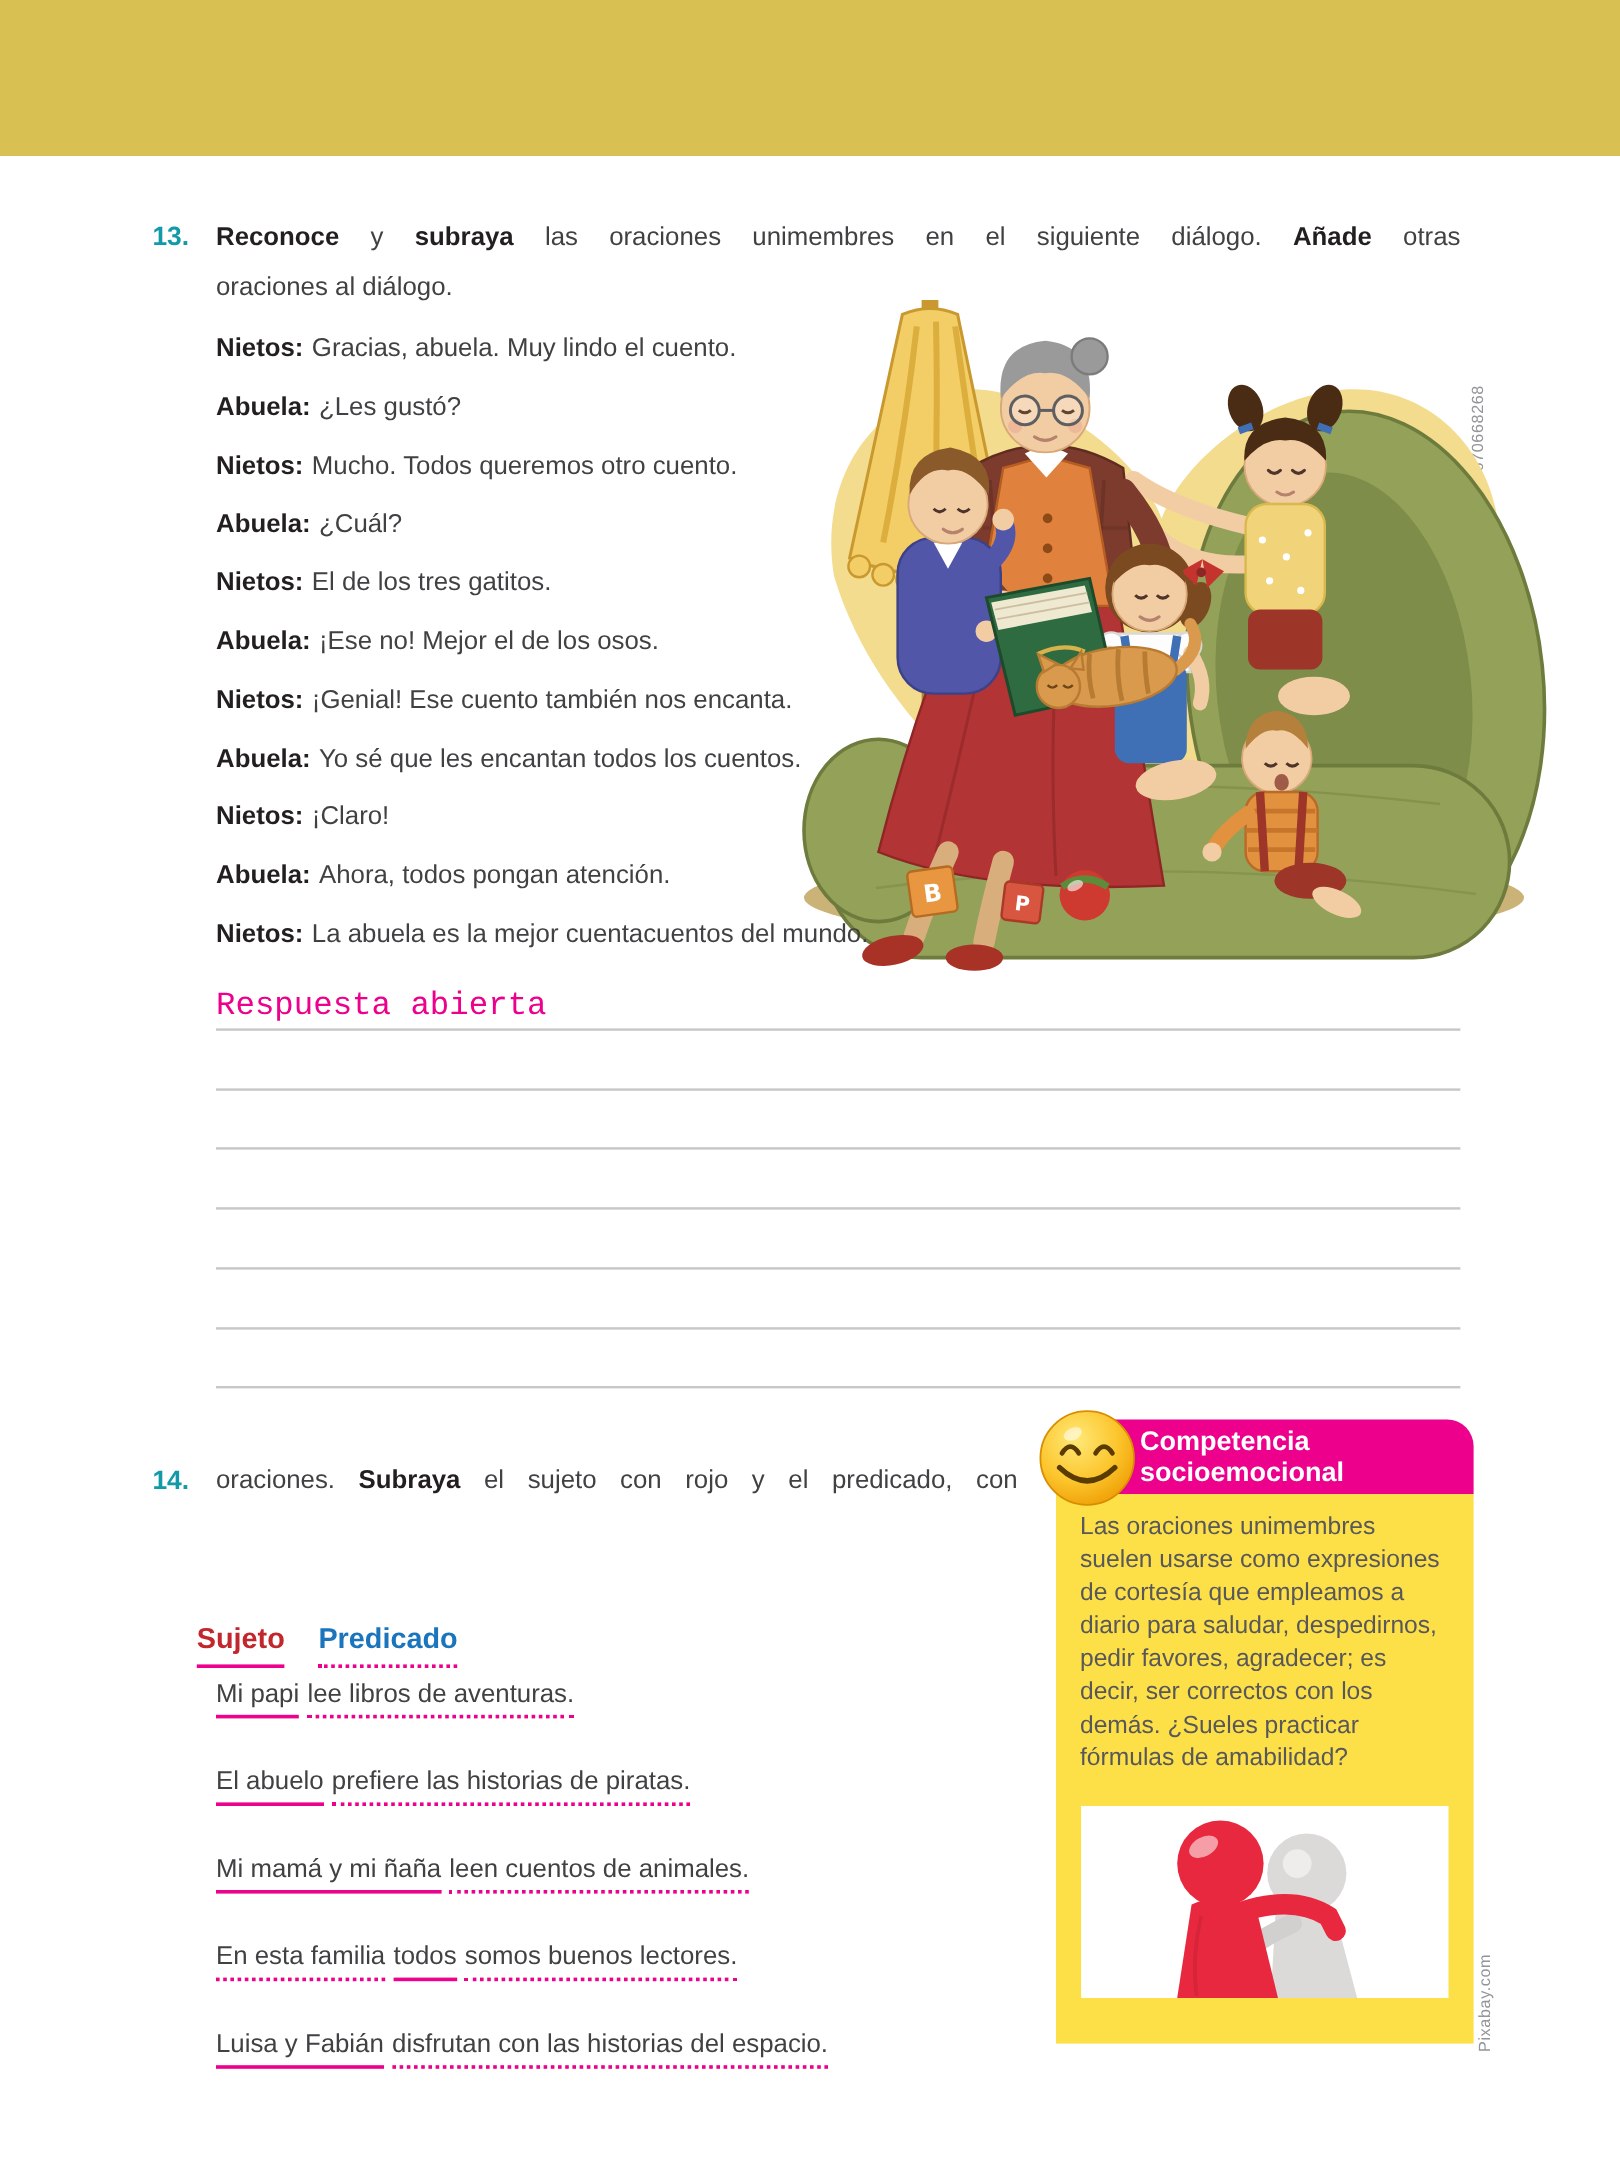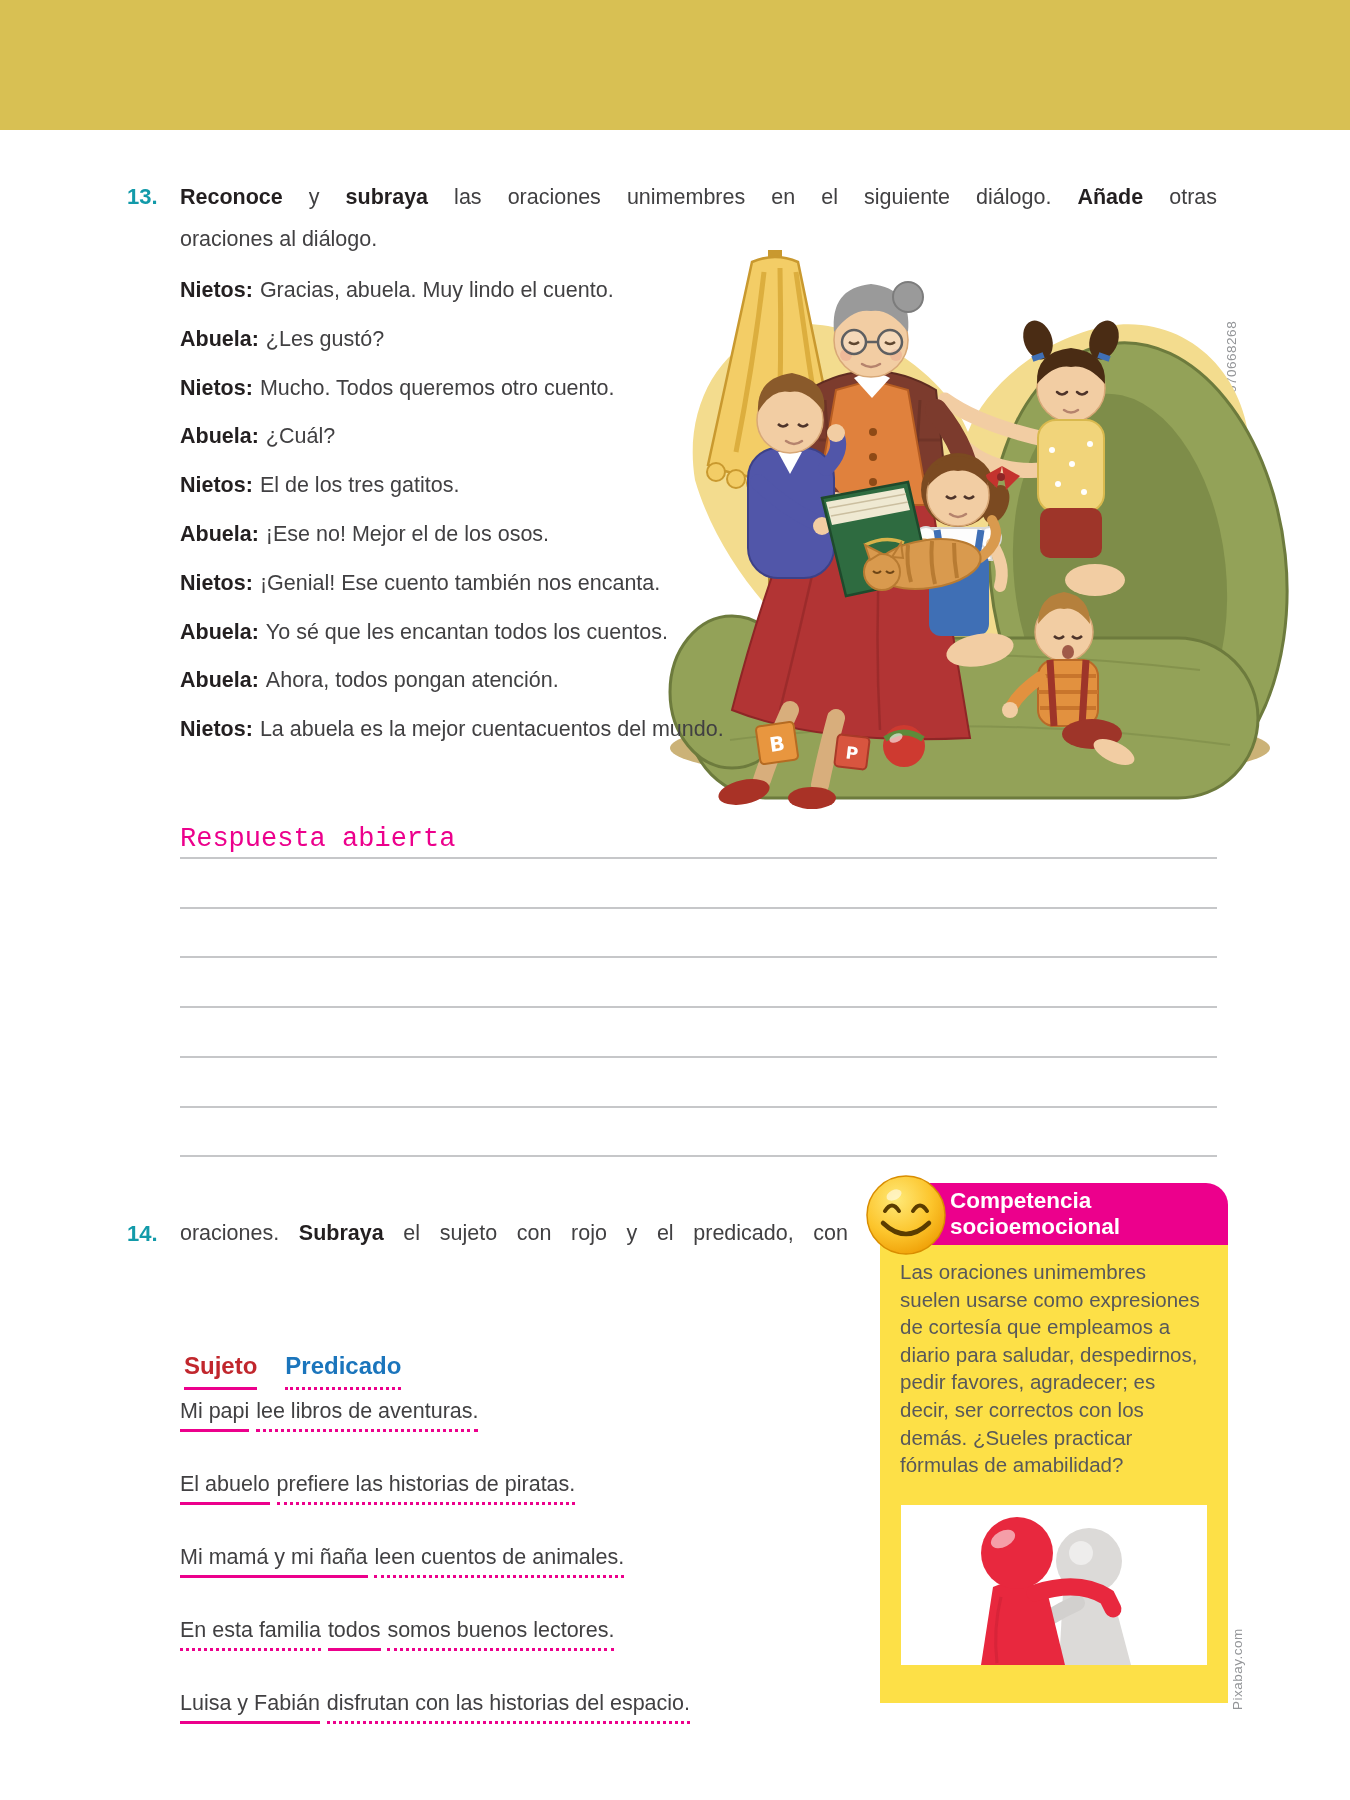--- a/index.html
+++ b/index.html
@@ -27,21 +27,21 @@
   .answer-label { position:absolute; left:180px; top:824px; font-size:27px; color:#ec008c; z-index:3;font-family:Liberation Mono, monospace; }
   .answer-lines { position:absolute; left:180px; top:857px; width:1037px; height:310px; z-index:3; }
   .answer-line { position:absolute; left:0; width:1037px; height:0; border-top:2px solid #c6c7c9; }
 
   .illus { position:absolute; left:640px; top:240px; width:660px; height:575px; z-index:1; }
   .credit { position:absolute; color:#939598; font-size:13.5px; letter-spacing:.5px;
     writing-mode:vertical-rl; transform:rotate(180deg); white-space:nowrap; }
   .credit-shutterstock { left:1224px; top:318px; height:215px; }
   .credit-pixabay { left:1230px; top:1615px; height:95px; }
 
-  .legend { position:absolute; left:184px; top:1352px; font-size:24px; font-weight:bold; }
+  .legend { position:absolute; left:164px; top:1352px; font-size:24px; font-weight:bold; }
   .legend span { display:inline-block; padding-bottom:7px; }
   .legend-sujeto { color:#c1272d; border-bottom:3.5px solid #ec008c; margin-right:28px; }
   .legend-predicado { color:#1b75bc; border-bottom:3.5px dotted #ec008c; }
 
   .sentences { position:absolute; left:180px; top:1399px; width:680px; }
   .sentence { white-space:nowrap; font-size:21.5px; height:30px; margin-bottom:43px; }
   .sentence .part { display:inline-block; padding-bottom:5px; margin-right:.32em; }
   .u-solid  { border-bottom:3.5px solid #ec008c; }
   .u-dotted { border-bottom:3.5px dotted #ec008c; }
 
@@ -73,20 +73,21 @@
 
   <div class="dialog">
       <div class="dialog-row"><span class="speaker">Nietos:</span><span class="utterance">Gracias, abuela. Muy lindo el cuento.</span></div>
       <div class="dialog-row"><span class="speaker">Abuela:</span><span class="utterance">¿Les gustó?</span></div>
       <div class="dialog-row"><span class="speaker">Nietos:</span><span class="utterance">Mucho. Todos queremos otro cuento.</span></div>
       <div class="dialog-row"><span class="speaker">Abuela:</span><span class="utterance">¿Cuál?</span></div>
       <div class="dialog-row"><span class="speaker">Nietos:</span><span class="utterance">El de los tres gatitos.</span></div>
       <div class="dialog-row"><span class="speaker">Abuela:</span><span class="utterance">¡Ese no! Mejor el de los osos.</span></div>
       <div class="dialog-row"><span class="speaker">Nietos:</span><span class="utterance">¡Genial! Ese cuento también nos encanta.</span></div>
       <div class="dialog-row"><span class="speaker">Abuela:</span><span class="utterance">Yo sé que les encantan todos los cuentos.</span></div>
+      <div class="dialog-row"><span class="speaker">Nietos:</span><span class="utterance">¡Claro!</span></div>
       <div class="dialog-row"><span class="speaker">Abuela:</span><span class="utterance">Ahora, todos pongan atención.</span></div>
       <div class="dialog-row"><span class="speaker">Nietos:</span><span class="utterance">La abuela es la mejor cuentacuentos del mundo.</span></div>
     </div>
 
   <div class="answer-label">Respuesta abierta</div>
   <div class="answer-lines">
       <div class="answer-line" style="top: 0px;"></div>
       <div class="answer-line" style="top: 50px;"></div>
       <div class="answer-line" style="top: 99px;"></div>
       <div class="answer-line" style="top: 149px;"></div>

